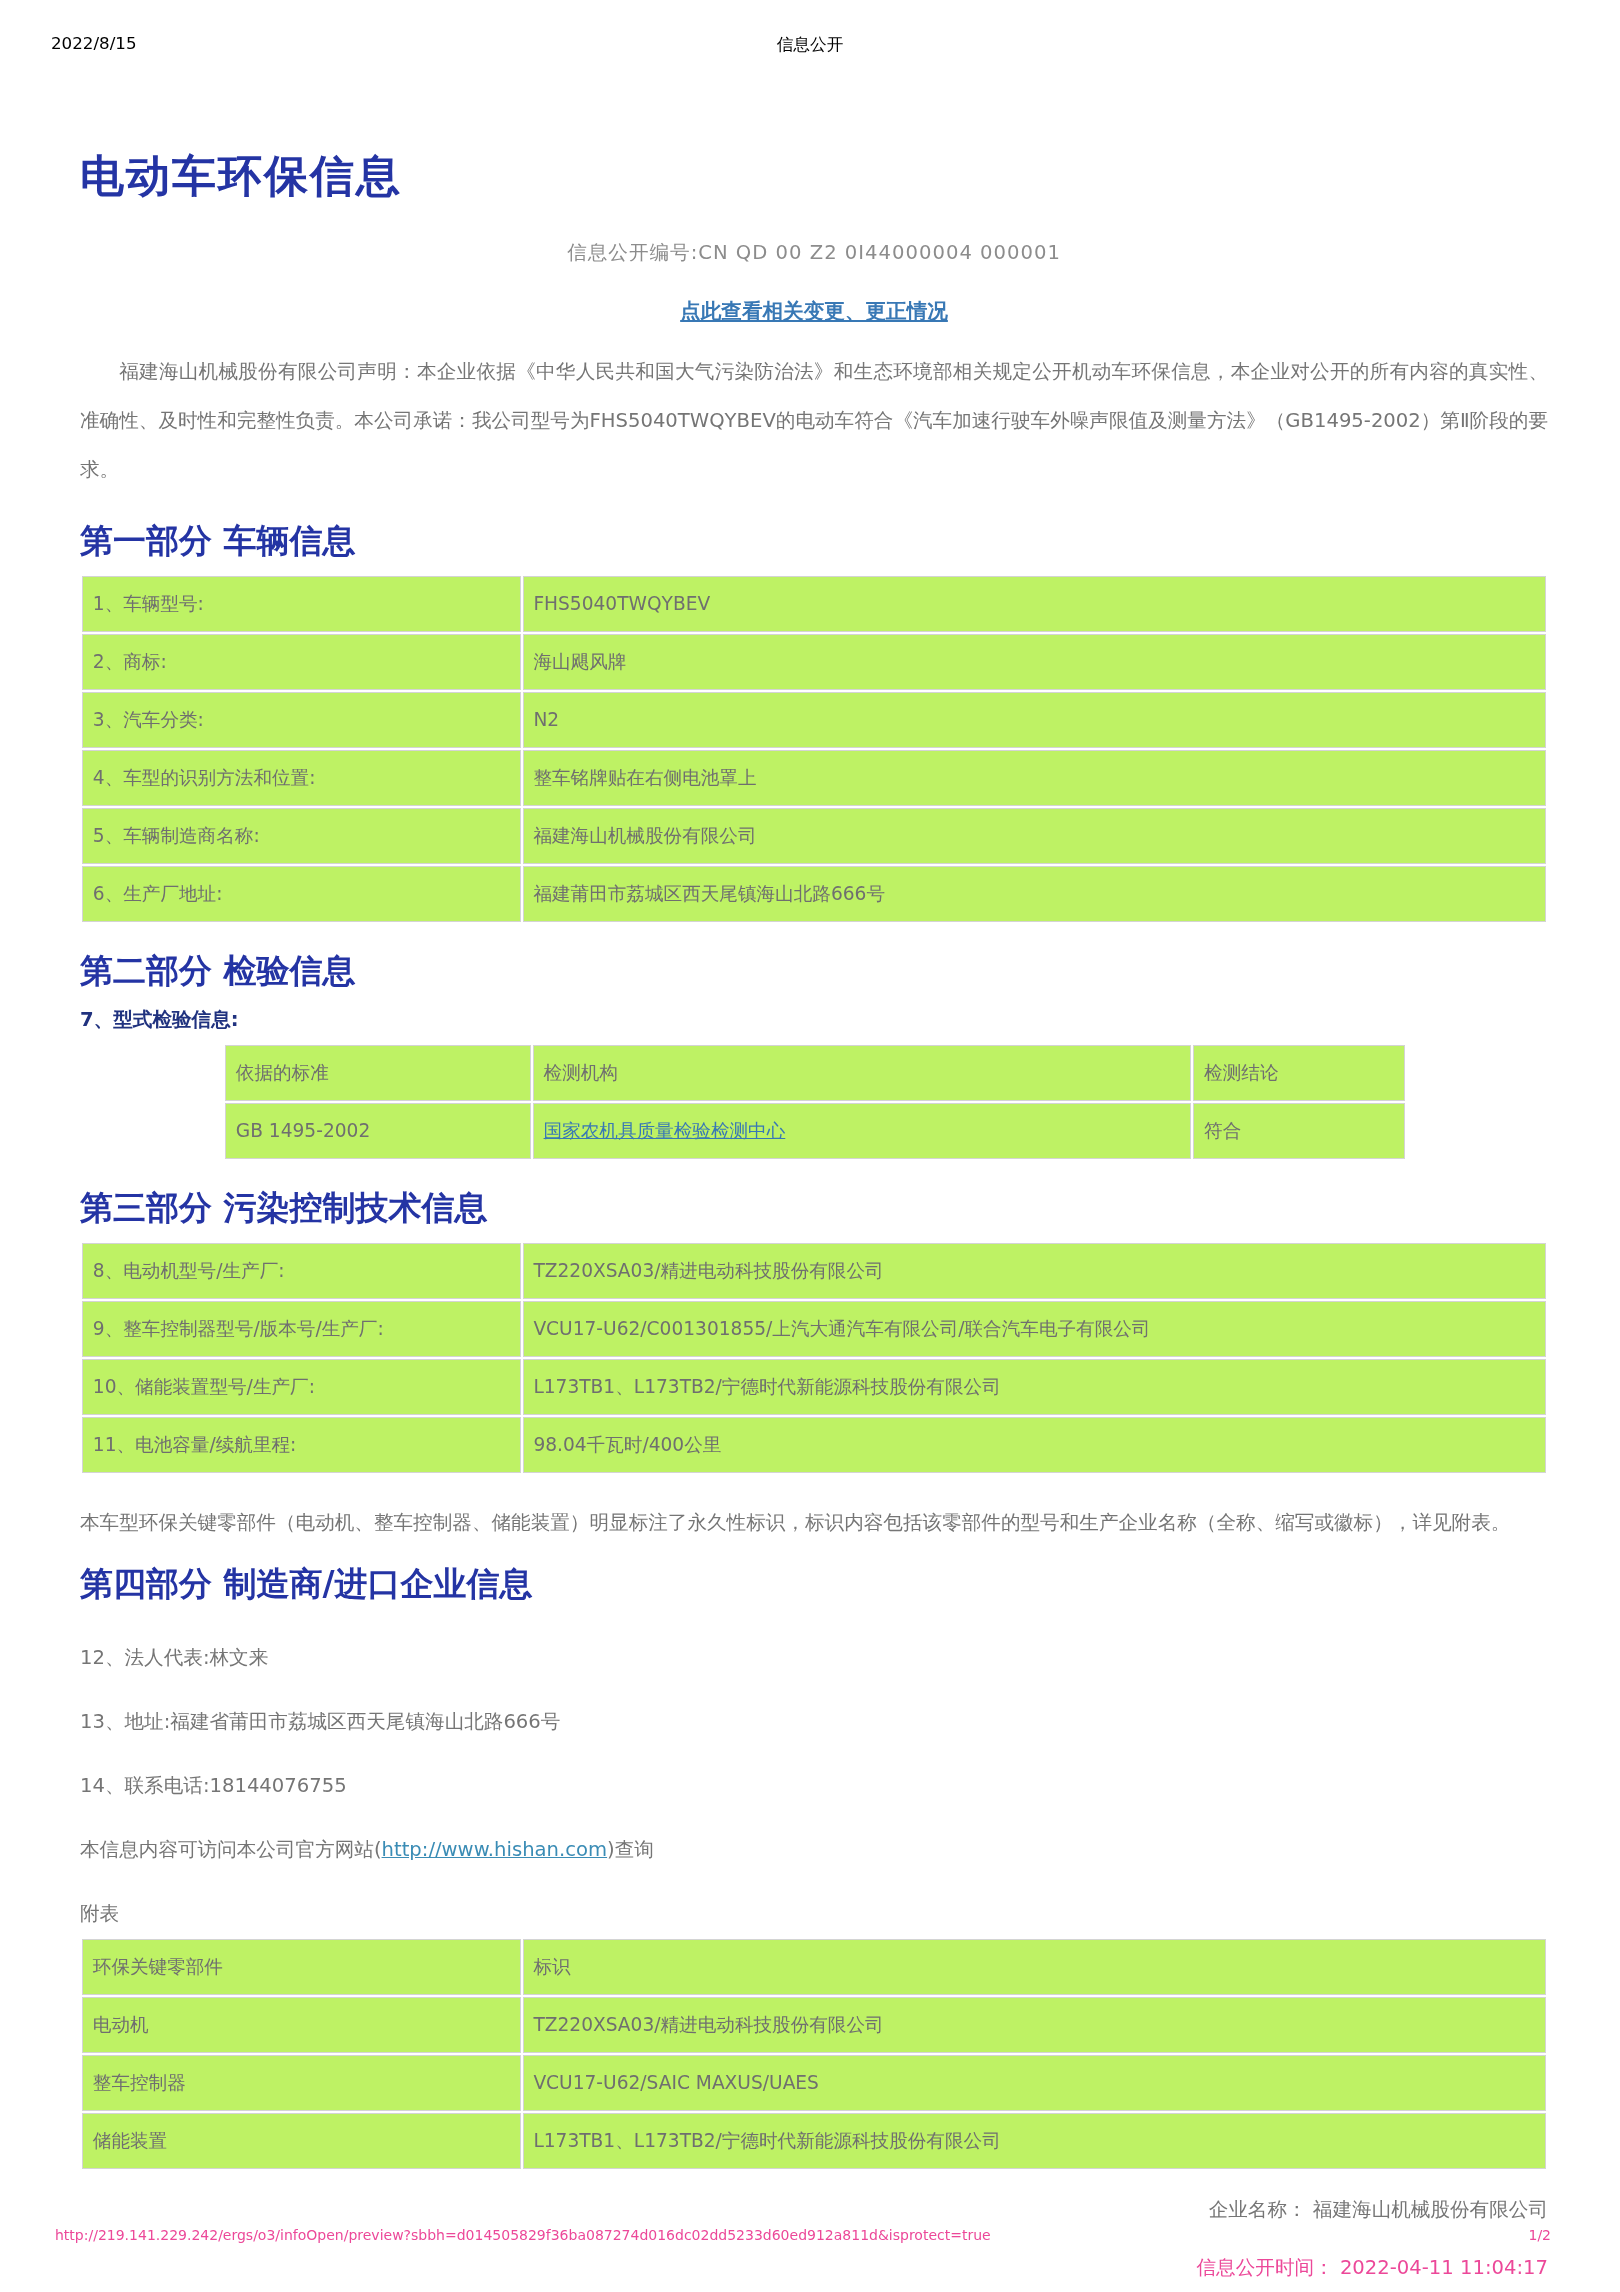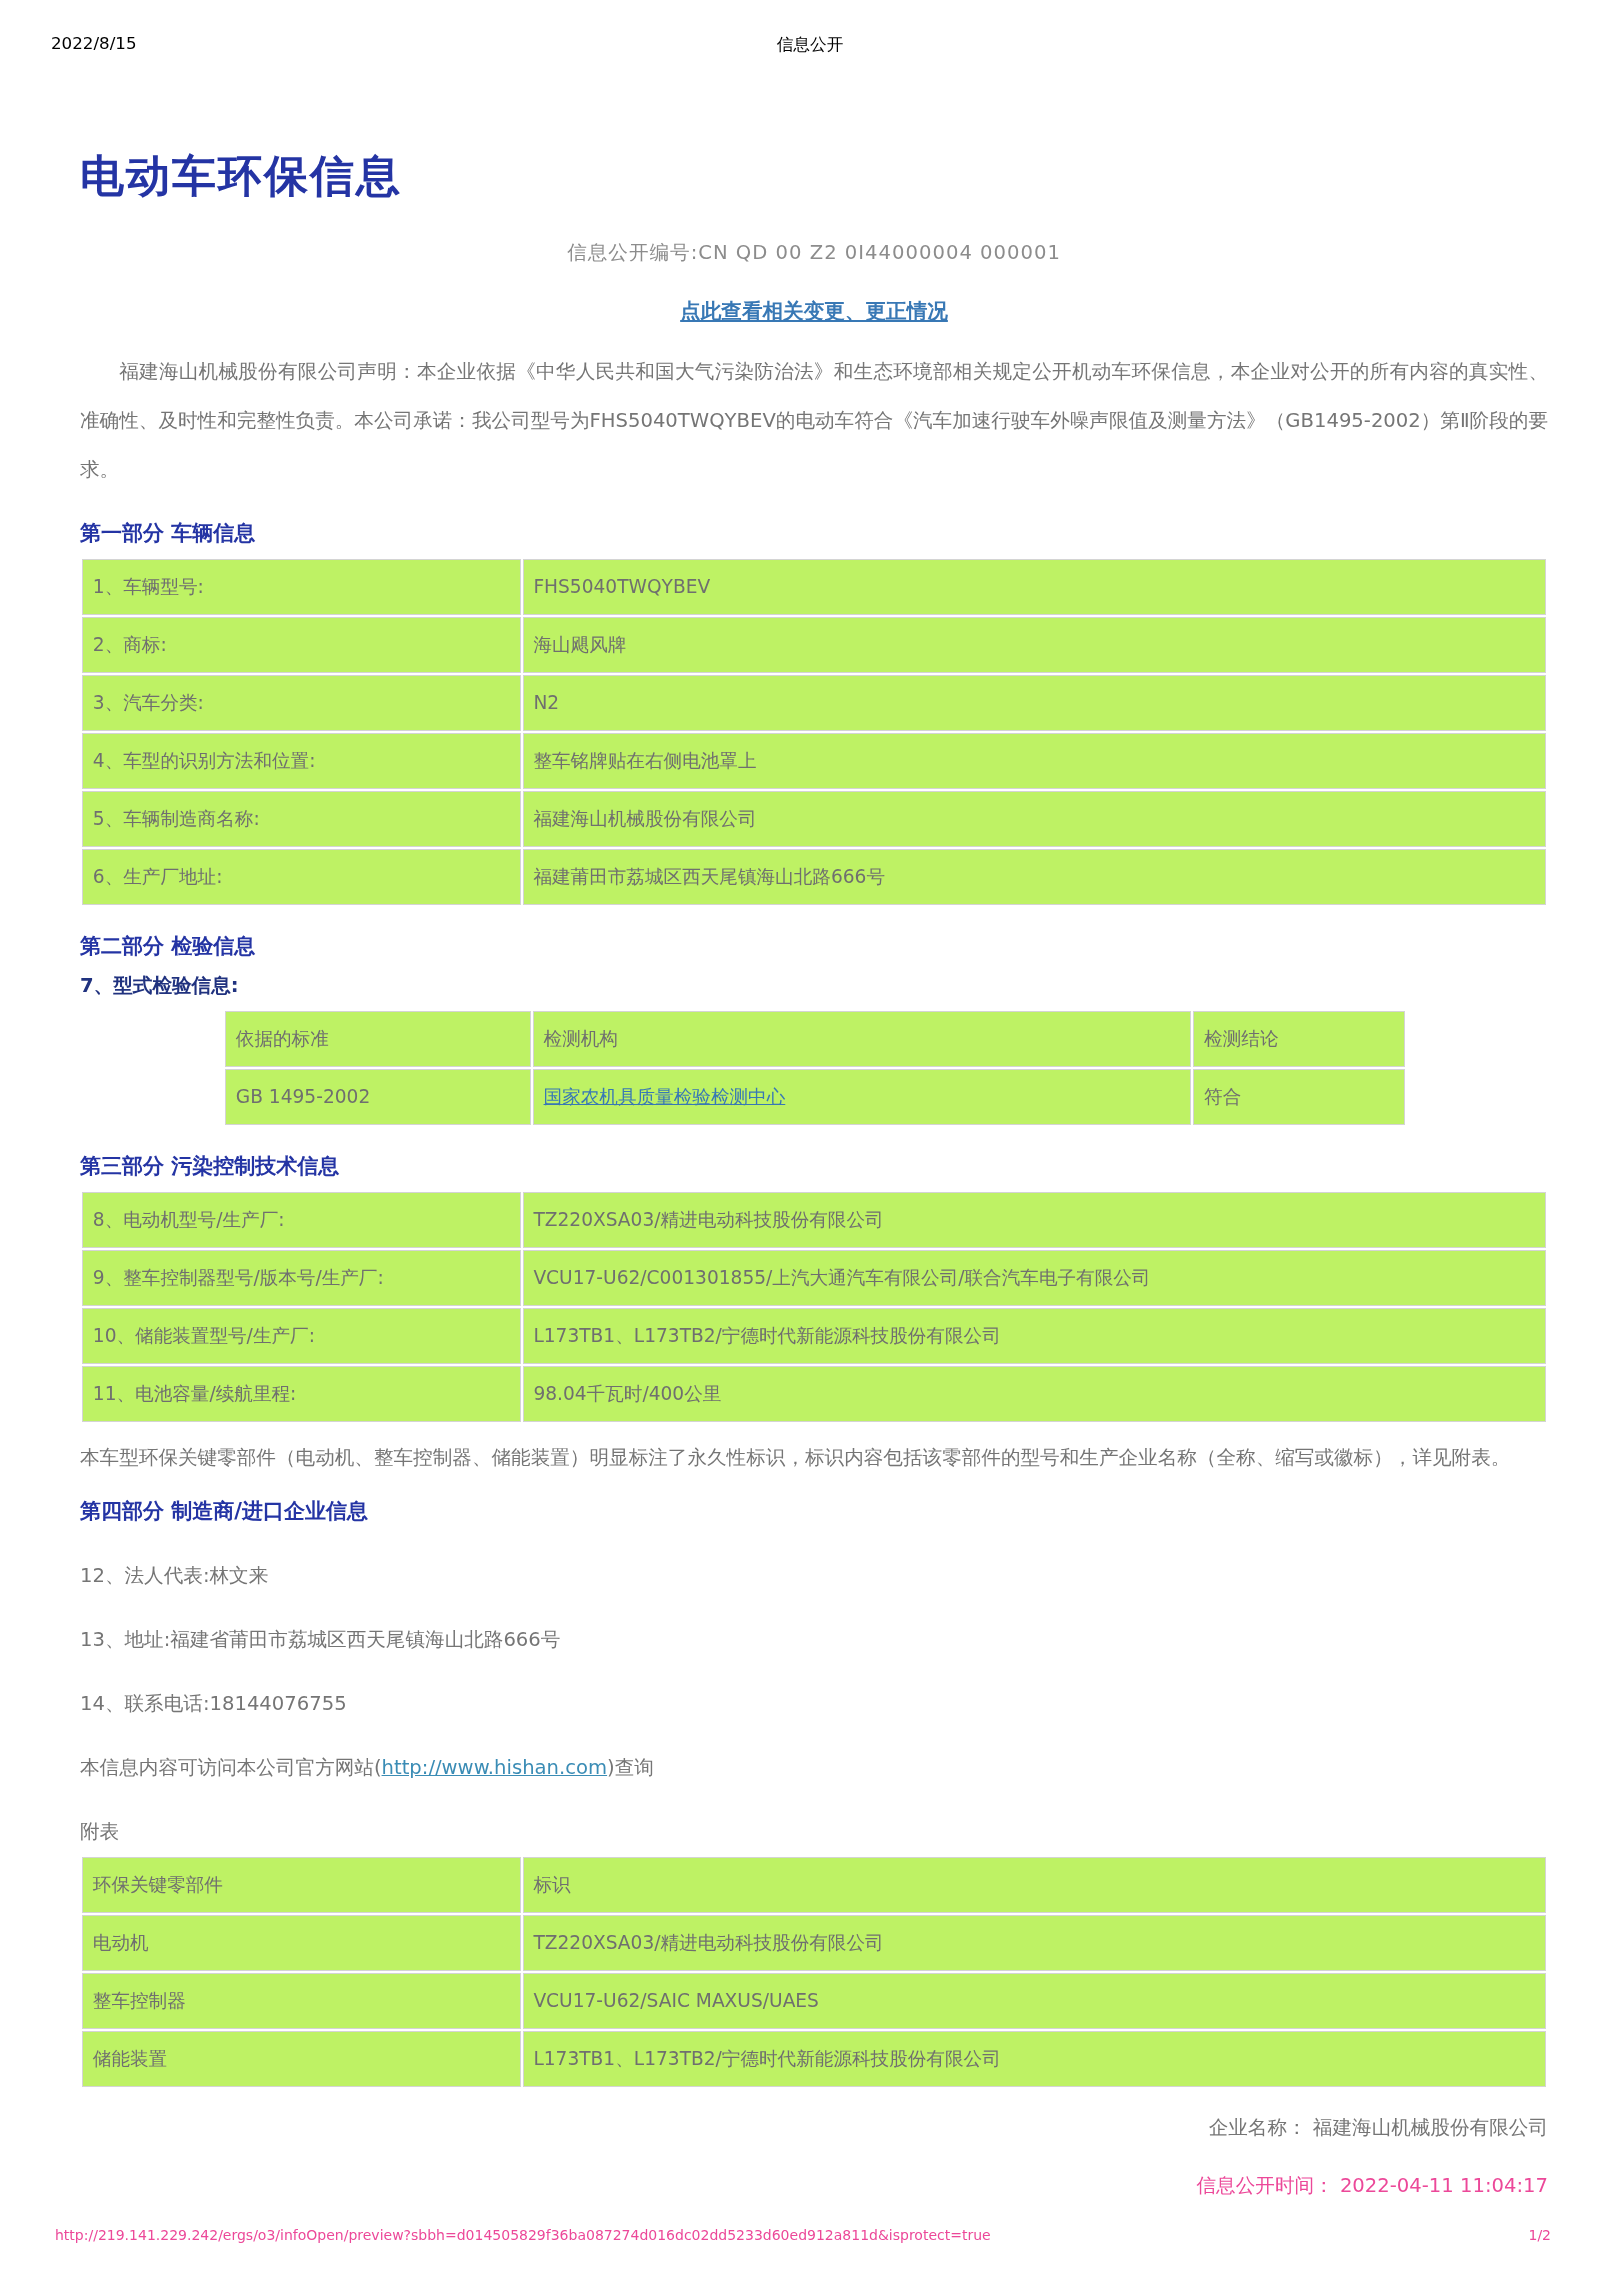--- a/index.html
+++ b/index.html
@@ -21,36 +21,36 @@
   
   .content { position:absolute; left:80px; top:0; width:1468px; }
 
   .doc-title { margin-top:147px; font-size:44px; font-weight:bold; color:#2434a4; letter-spacing:2px; }
   .doc-no { margin-top:33px; text-align:center; font-size:19.6px; color:#8c8c8c; letter-spacing:1px; }
   .change-link-line { margin-top:31px; text-align:center; }
   a.doc-link { color:#3878b5; font-weight:bold; text-decoration:underline; font-size:20.6px; cursor:pointer; }
 
   .declaration { margin-top:21.6px; font-size:19.6px; color:#757575; line-height:49px; text-indent:2em; text-align:justify; }
 
-  .sec-title { margin-top:25.5px; font-size:21px; font-weight:bold; color:#2434a4; }
+  .sec-title { margin-top:25.5px; font-size:33px; font-weight:bold; color:#2434a4; }
   .sub-title { margin-top:11.8px; font-size:19.6px; font-weight:bold; color:#20327f; }
 
   table.grid { border-collapse:separate; border-spacing:2.9px; margin-top:9.8px; }
   table.grid td { border:1px solid #d4d4d4; height:56px; padding:3.9px 9.8px; font-size:18.6px; color:#6f6f6f; vertical-align:middle; background:#bef264; }
   table.full { width:100%; }
   table.full td.c-label { width:30%; }
   table.full td.c-value { width:70%; }
 
   table.inspect { width:1184px; margin-left:143px; }
   table.inspect td.c1 { width:26%; }
   table.inspect td.c2 { width:56%; }
   table.inspect td.c3 { width:18%; }
   a.cell-link { color:#3878b5; text-decoration:underline; cursor:pointer; }
 
-  .note { margin-top:20px; font-size:19.6px; color:#757575; }
+  .note { margin-top:34px; font-size:19.6px; color:#757575; }
   .item-line { margin-top:37px; font-size:19.6px; color:#757575; }
   .website-line { margin-top:37px; font-size:19.6px; color:#757575; }
   a.site-link { color:#3a8cb5; text-decoration:underline; cursor:pointer; }
   .appendix-label { margin-top:37px; font-size:19.6px; color:#757575; }
 
   .signoff-company { margin-top:25.5px; text-align:right; font-size:19.6px; color:#757575; }
   .signoff-time { margin-top:31px; text-align:right; font-size:19.6px; color:#ec4899; }
 </style>
 </head>
 <body>

